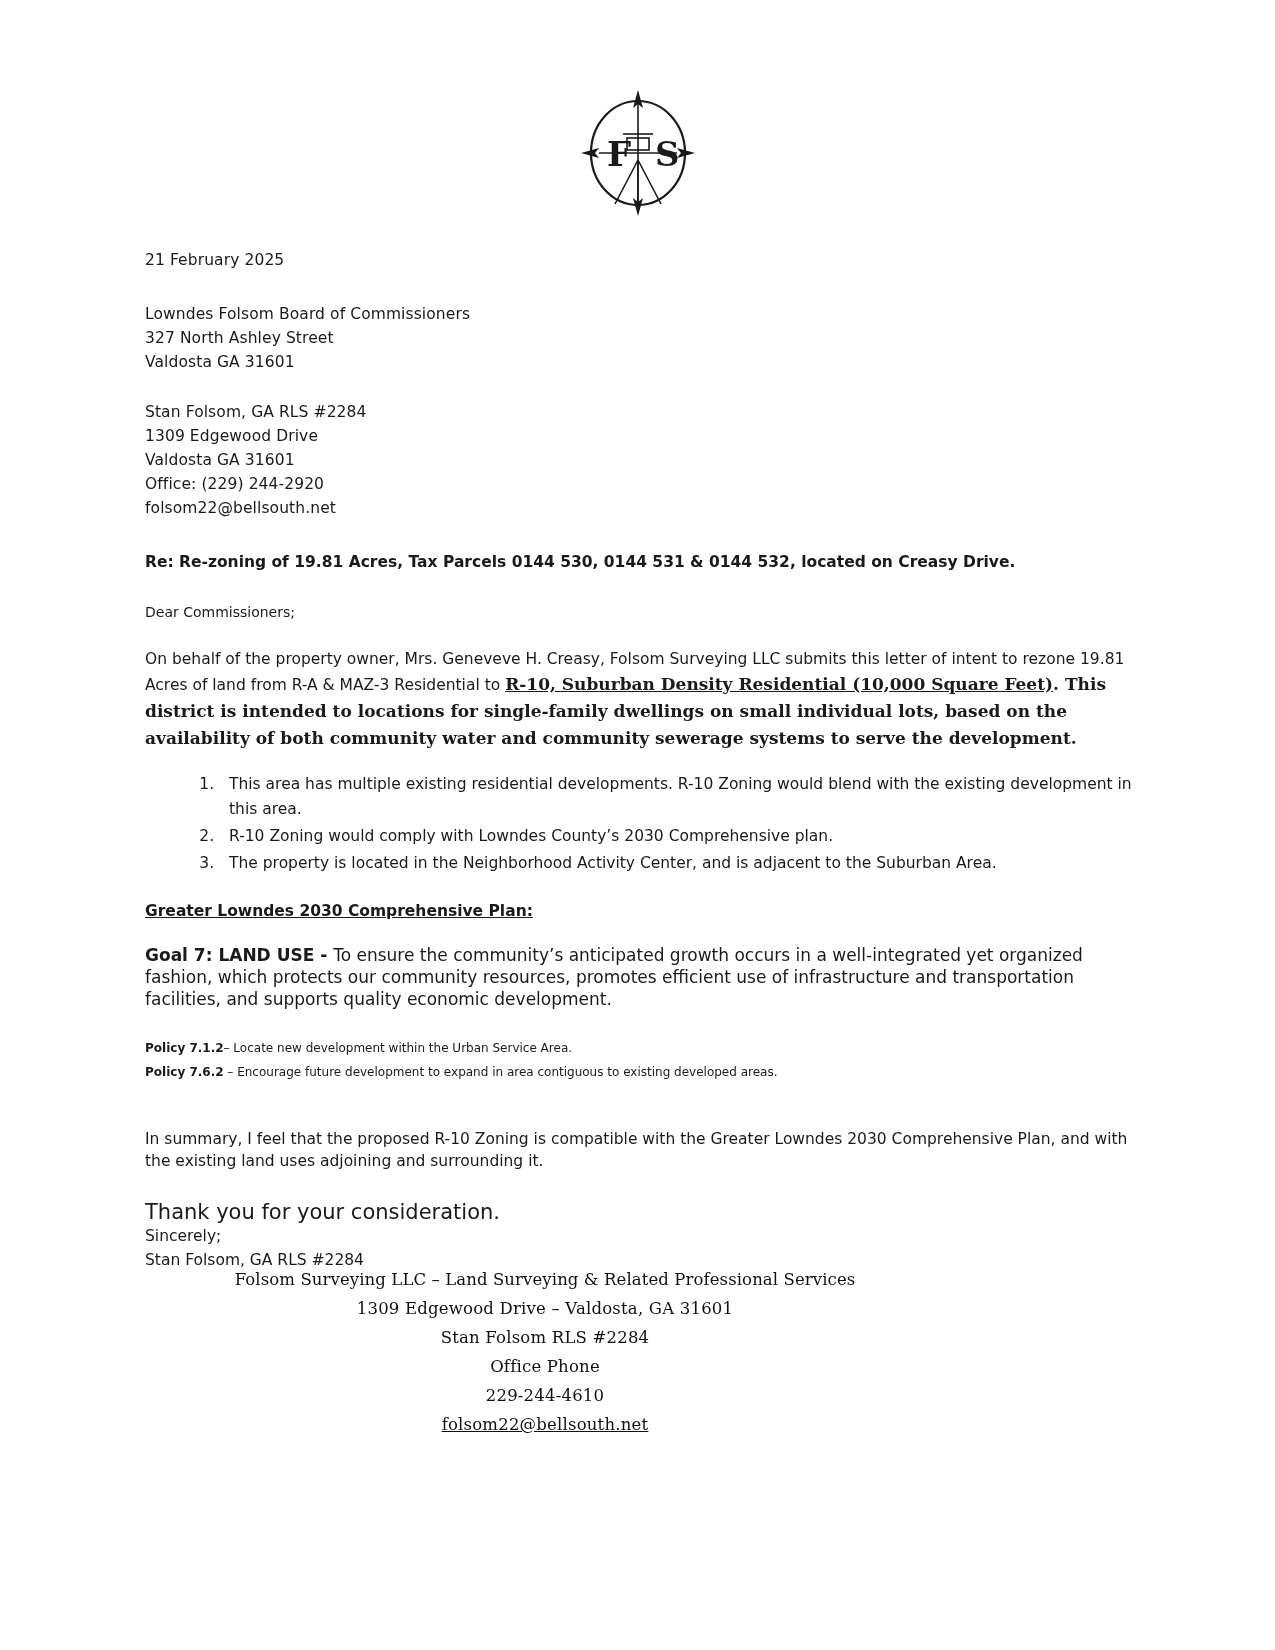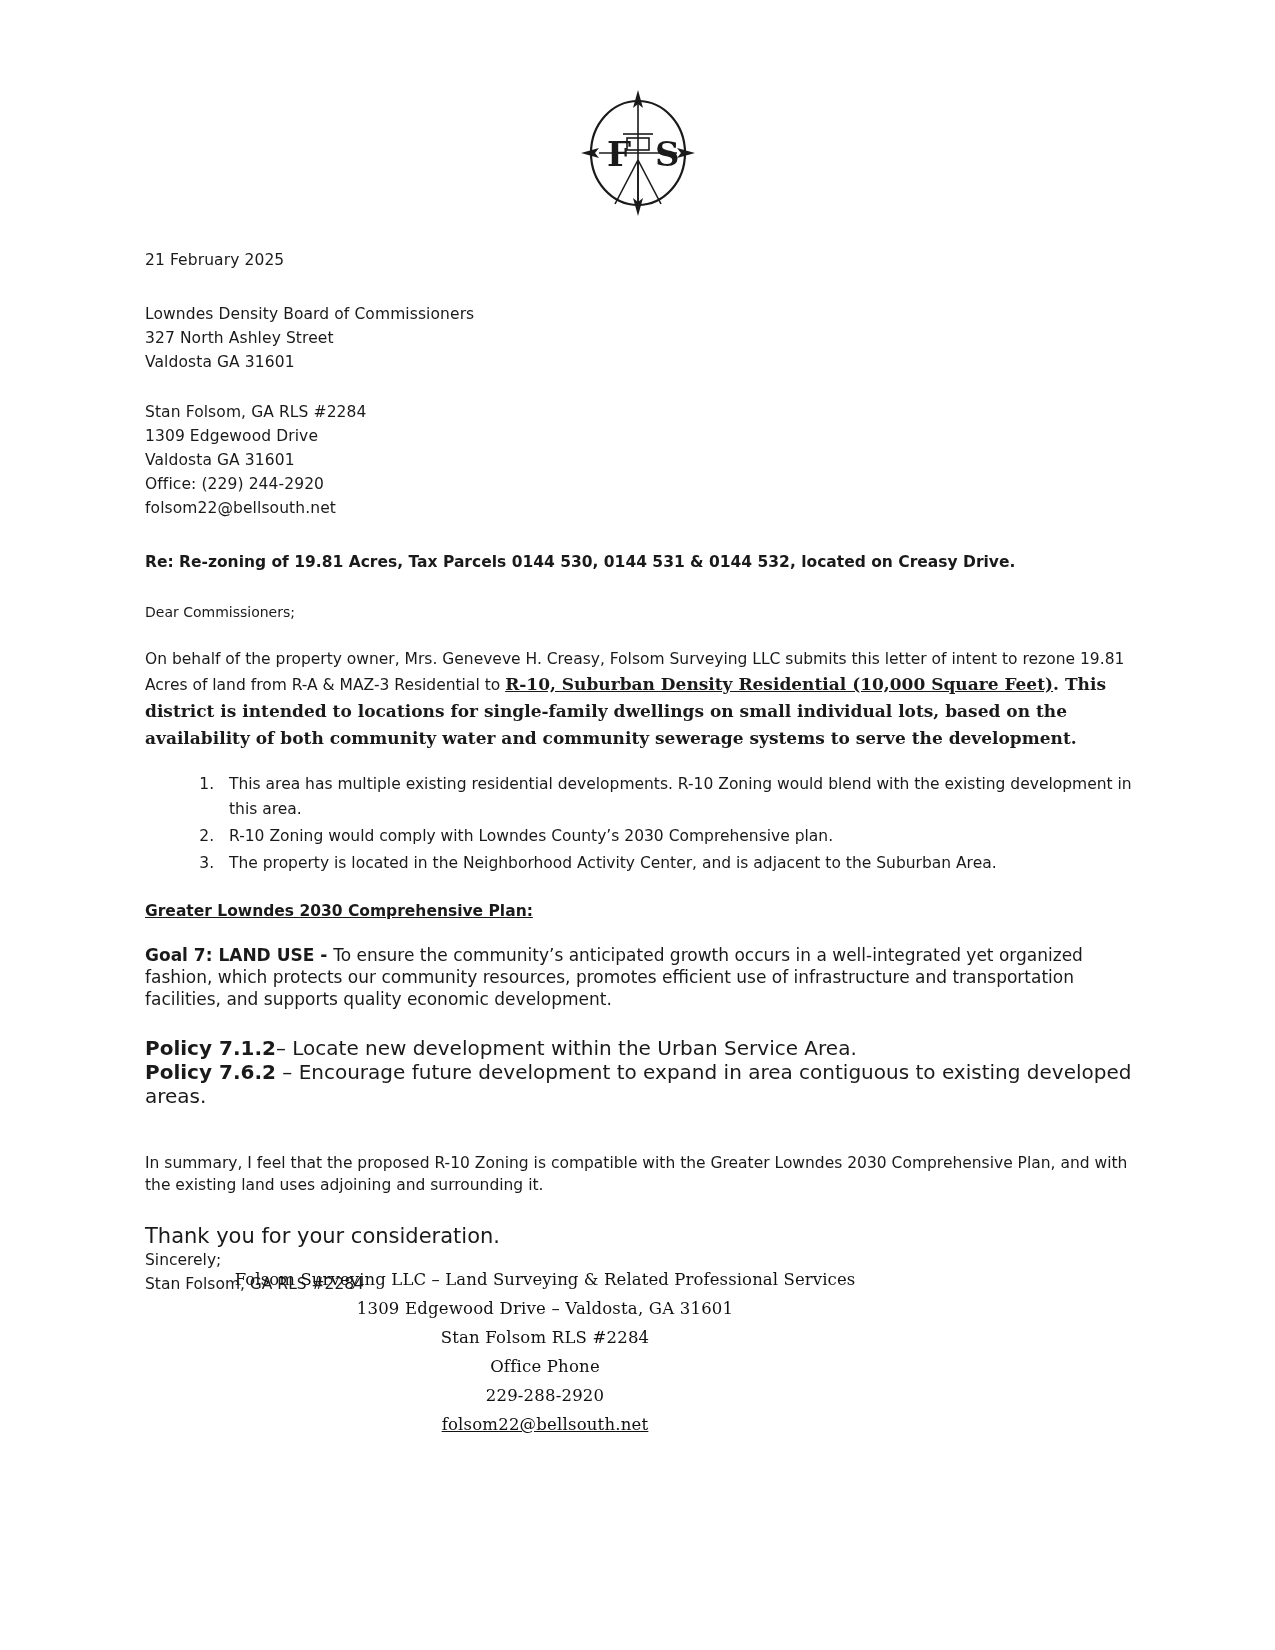--- a/index.html
+++ b/index.html
@@ -102,21 +102,21 @@
   }
 
   .goal-para {
     margin-top: 24px;
     font-size: 17px;
     line-height: 22px;
   }
   .goal-para b { font-weight: bold; }
 
   .policy {
-    font-size: 20px;
+    font-size: 12px;
     line-height: 24px;
   }
   .policy b { font-weight: bold; }
   .policies { margin-top: 26px; }
 
   .summary { margin-top: 44px; font-size: 15.5px; line-height: 22px; }
   .thanks { margin-top: 28px; font-size: 21px; }
   .sincerely { font-size: 15.5px; line-height: 24px; }
 
   
@@ -175,21 +175,21 @@
     </div>
   </div>
 
   <div class="content">
 
     <div class="line">21 February 2025</div>
 
     <div class="gap-30"></div>
 
     <div>
-      <div class="line">Lowndes Density Board of Commissioners</div>
+      <div class="line">Lowndes Folsom Board of Commissioners</div>
       <div class="line">327 North Ashley Street</div>
       <div class="line">Valdosta GA 31601</div>
     </div>
 
     <div class="gap-26"></div>
 
     <div>
       <div class="line">Stan Folsom, GA RLS #2284</div>
       <div class="line">1309 Edgewood Drive</div>
       <div class="line">Valdosta GA 31601</div>
@@ -235,17 +235,17 @@
       <div>Stan Folsom, GA RLS #2284</div>
     </div>
 
   </div>
 
   <div class="footer">
     <div class="first">Folsom Surveying LLC – Land Surveying &amp; Related Professional Services</div>
     <div>1309 Edgewood Drive – Valdosta, GA  31601</div>
     <div>Stan Folsom RLS #2284</div>
     <div>Office Phone</div>
-    <div>229-288-2920</div>
+    <div>229-244-4610</div>
     <div class="u">folsom22@bellsouth.net</div>
   </div>
 
 </div>
 
 </body></html>

